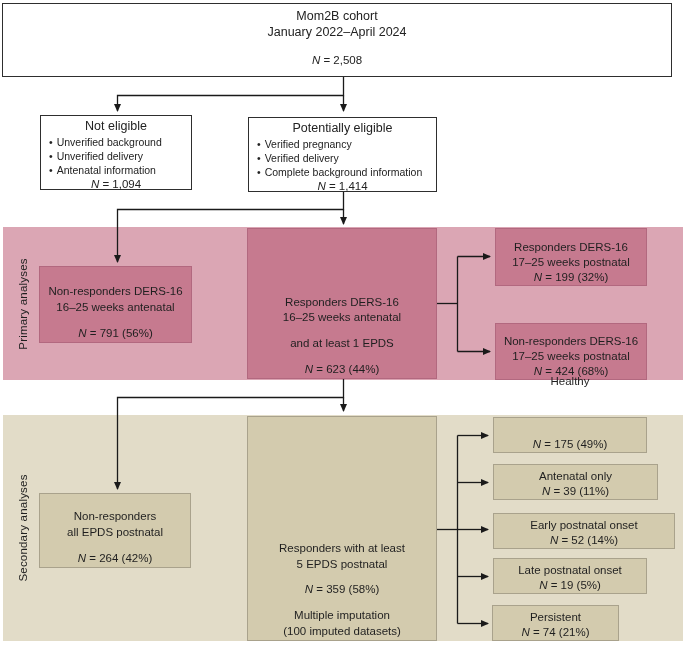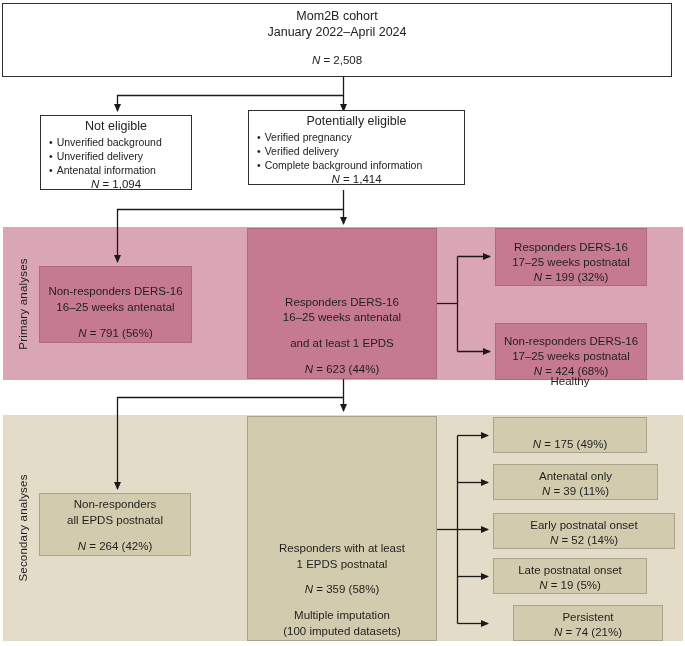--- a/index.html
+++ b/index.html
@@ -103,21 +103,21 @@
   <div class="abs white-box" style="left:40px; top:115px; width:152px; height:75px;">
     <div class="bx-title" style="padding-top:2px;">Not eligible</div>
     <ul class="elig-list">
       <li>Unverified background</li>
       <li>Unverified delivery</li>
       <li>Antenatal information</li>
     </ul>
     <div class="bx-n"><i>N</i> = 1,094</div>
   </div>
 
-  <div class="abs white-box" style="left:248px; top:110px; width:217px; height:75px;">
+  <div class="abs white-box" style="left:248px; top:117px; width:189px; height:75px;">
     <div class="bx-title" style="padding-top:2px;">Potentially eligible</div>
     <ul class="elig-list">
       <li>Verified pregnancy</li>
       <li>Verified delivery</li>
       <li>Complete background information</li>
     </ul>
     <div class="bx-n"><i>N</i> = 1,414</div>
   </div>
 
   <div class="abs cbox pink-box" style="left:39px; top:266px; width:153px; height:77px;">
@@ -138,29 +138,29 @@
     <div>17–25 weeks postnatal</div>
     <div><i>N</i> = 199 (32%)</div>
   </div>
 
   <div class="abs cbox pink-box" style="left:495px; top:323px; width:152px; height:57px; line-height:1.3;">
     <div>Non-responders DERS-16</div>
     <div>17–25 weeks postnatal</div>
     <div><i>N</i> = 424 (68%)</div>
   </div>
 
-  <div class="abs cbox beige-box" style="left:39px; top:493px; width:152px; height:63px;">
+  <div class="abs cbox beige-box" style="left:39px; top:493px; width:152px; height:75px;">
     <div>Non-responders</div>
     <div>all EPDS postnatal</div>
     <div class="gap-top"><i>N</i> = 264 (42%)</div>
   </div>
 
   <div class="abs cbox beige-box" style="left:247px; top:416px; width:190px; height:225px;">
     <div>Responders with at least</div>
-    <div>1 EPDS postnatal</div>
+    <div>5 EPDS postnatal</div>
     <div class="gap-top"><i>N</i> = 359 (58%)</div>
     <div class="gap-top">Multiple imputation</div>
     <div>(100 imputed datasets)</div>
   </div>
 
   <div class="abs cbox beige-box" style="left:493px; top:417px; width:154px; height:36px; line-height:1.3;gap:48px;">
     <div>Healthy</div>
     <div><i>N</i> = 175 (49%)</div>
   </div>
 
@@ -172,18 +172,18 @@
   <div class="abs cbox beige-box" style="left:493px; top:513px; width:182px; height:36px; line-height:1.3;">
     <div>Early postnatal onset</div>
     <div><i>N</i> = 52 (14%)</div>
   </div>
 
   <div class="abs cbox beige-box" style="left:493px; top:558px; width:154px; height:36px; line-height:1.3;">
     <div>Late postnatal onset</div>
     <div><i>N</i> = 19 (5%)</div>
   </div>
 
-  <div class="abs cbox beige-box" style="left:513px; top:605px; width:150px; height:36px; line-height:1.3;">
+  <div class="abs cbox beige-box" style="left:492px; top:605px; width:127px; height:36px; line-height:1.3;">
     <div>Persistent</div>
     <div><i>N</i> = 74 (21%)</div>
   </div>
 
 </div>
 
 </body></html>

